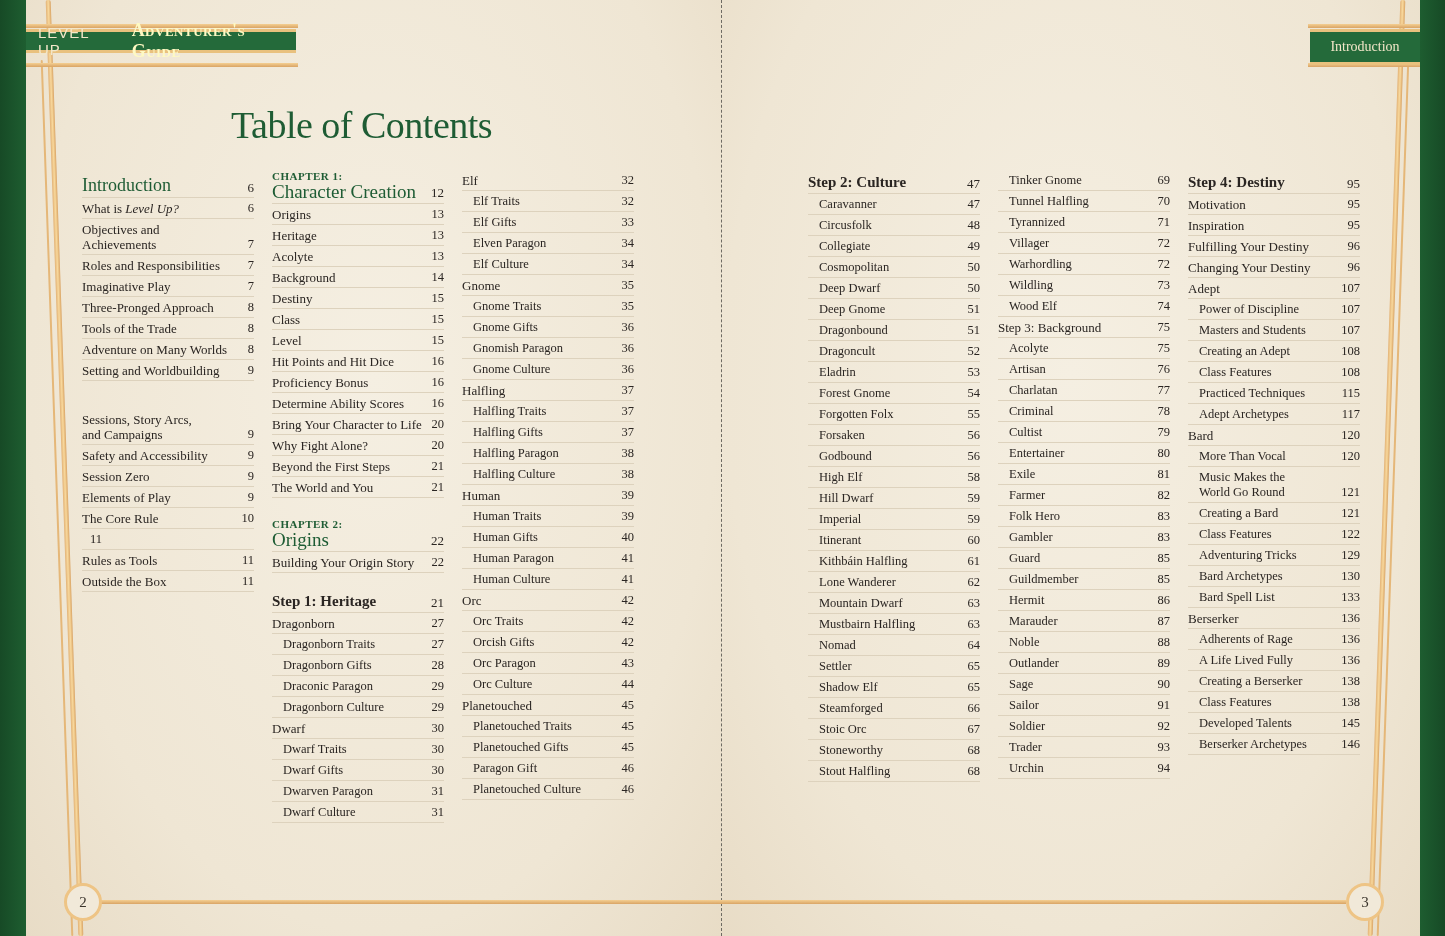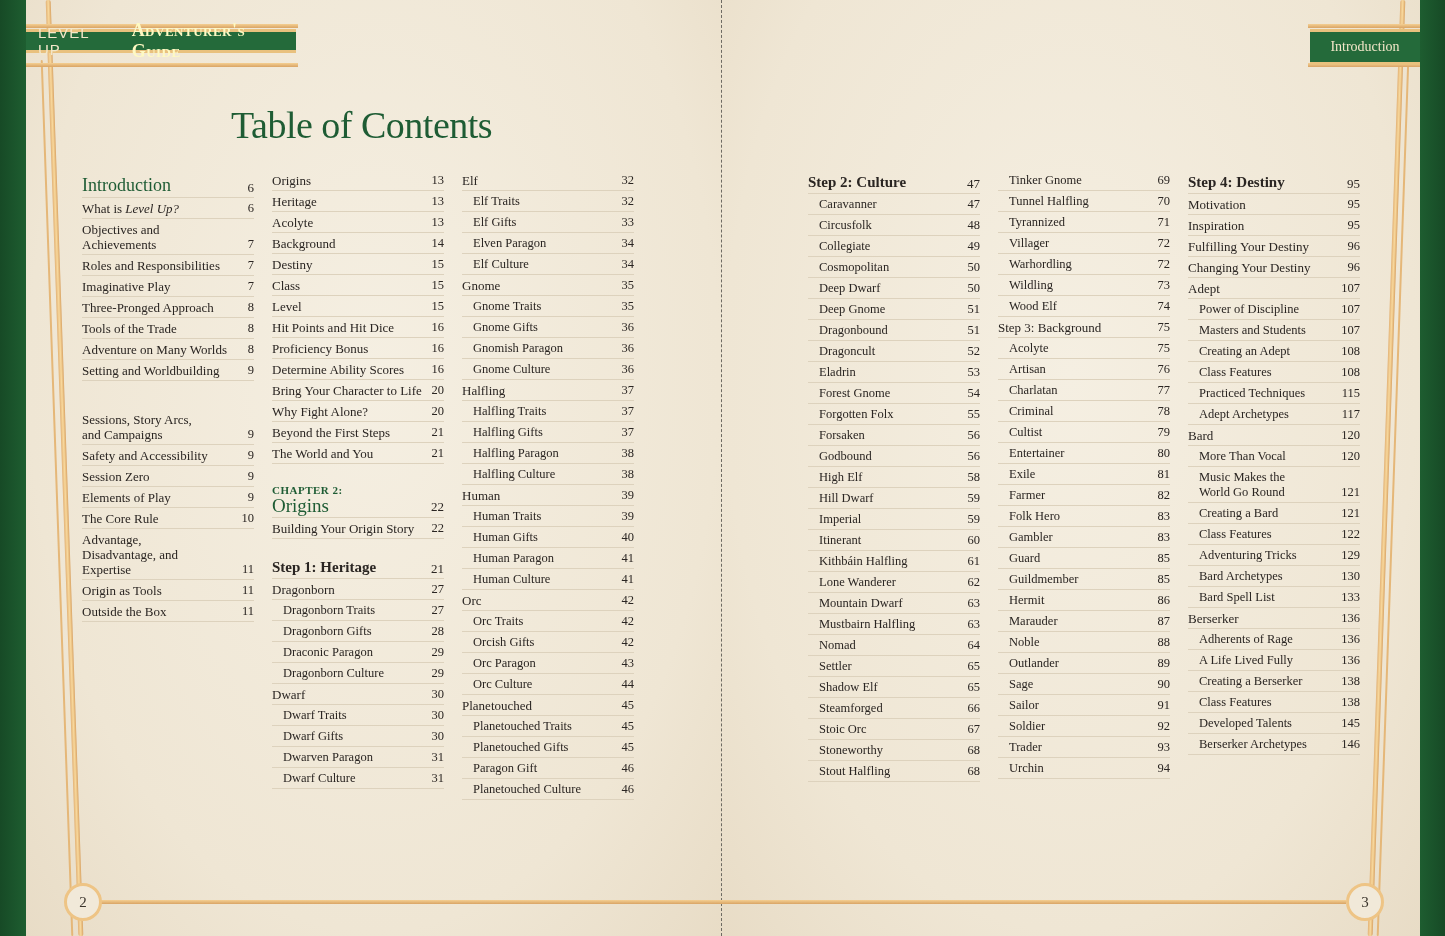--- a/index.html
+++ b/index.html
@@ -124,34 +124,40 @@
     </div>
   <div class="row l0">
       <span class="t">Elements of Play</span>
       <span class="n">9</span>
     </div>
   <div class="row l0">
       <span class="t">The Core Rule</span>
       <span class="n">10</span>
     </div>
   <div class="row l0">
-      <span class="t" style="padding-right:30px;">Advantage, Disadvantage, and Expertise</span>
       <span class="n">11</span>
     </div>
   <div class="row l0">
-      <span class="t">Origin as Tools</span>
+      <span class="t">Rules as Tools</span>
       <span class="n">11</span>
     </div>
   <div class="row l0">
       <span class="t">Outside the Box</span>
       <span class="n">11</span>
     </div>
 </div>
 
 <div class="col" style="left:272px;width:172px;">
+  <div class="chap">
+    <div class="chap-label">CHAPTER 1:</div>
+    <div class="chap-row">
+        <span class="chap-title">Character Creation</span>
+        <span class="n">12</span>
+      </div>
+  </div>
   <div class="row l0">
       <span class="t">Origins</span>
       <span class="n">13</span>
     </div>
   <div class="row l0">
       <span class="t">Heritage</span>
       <span class="n">13</span>
     </div>
   <div class="row l0">
       <span class="t">Acolyte</span>

